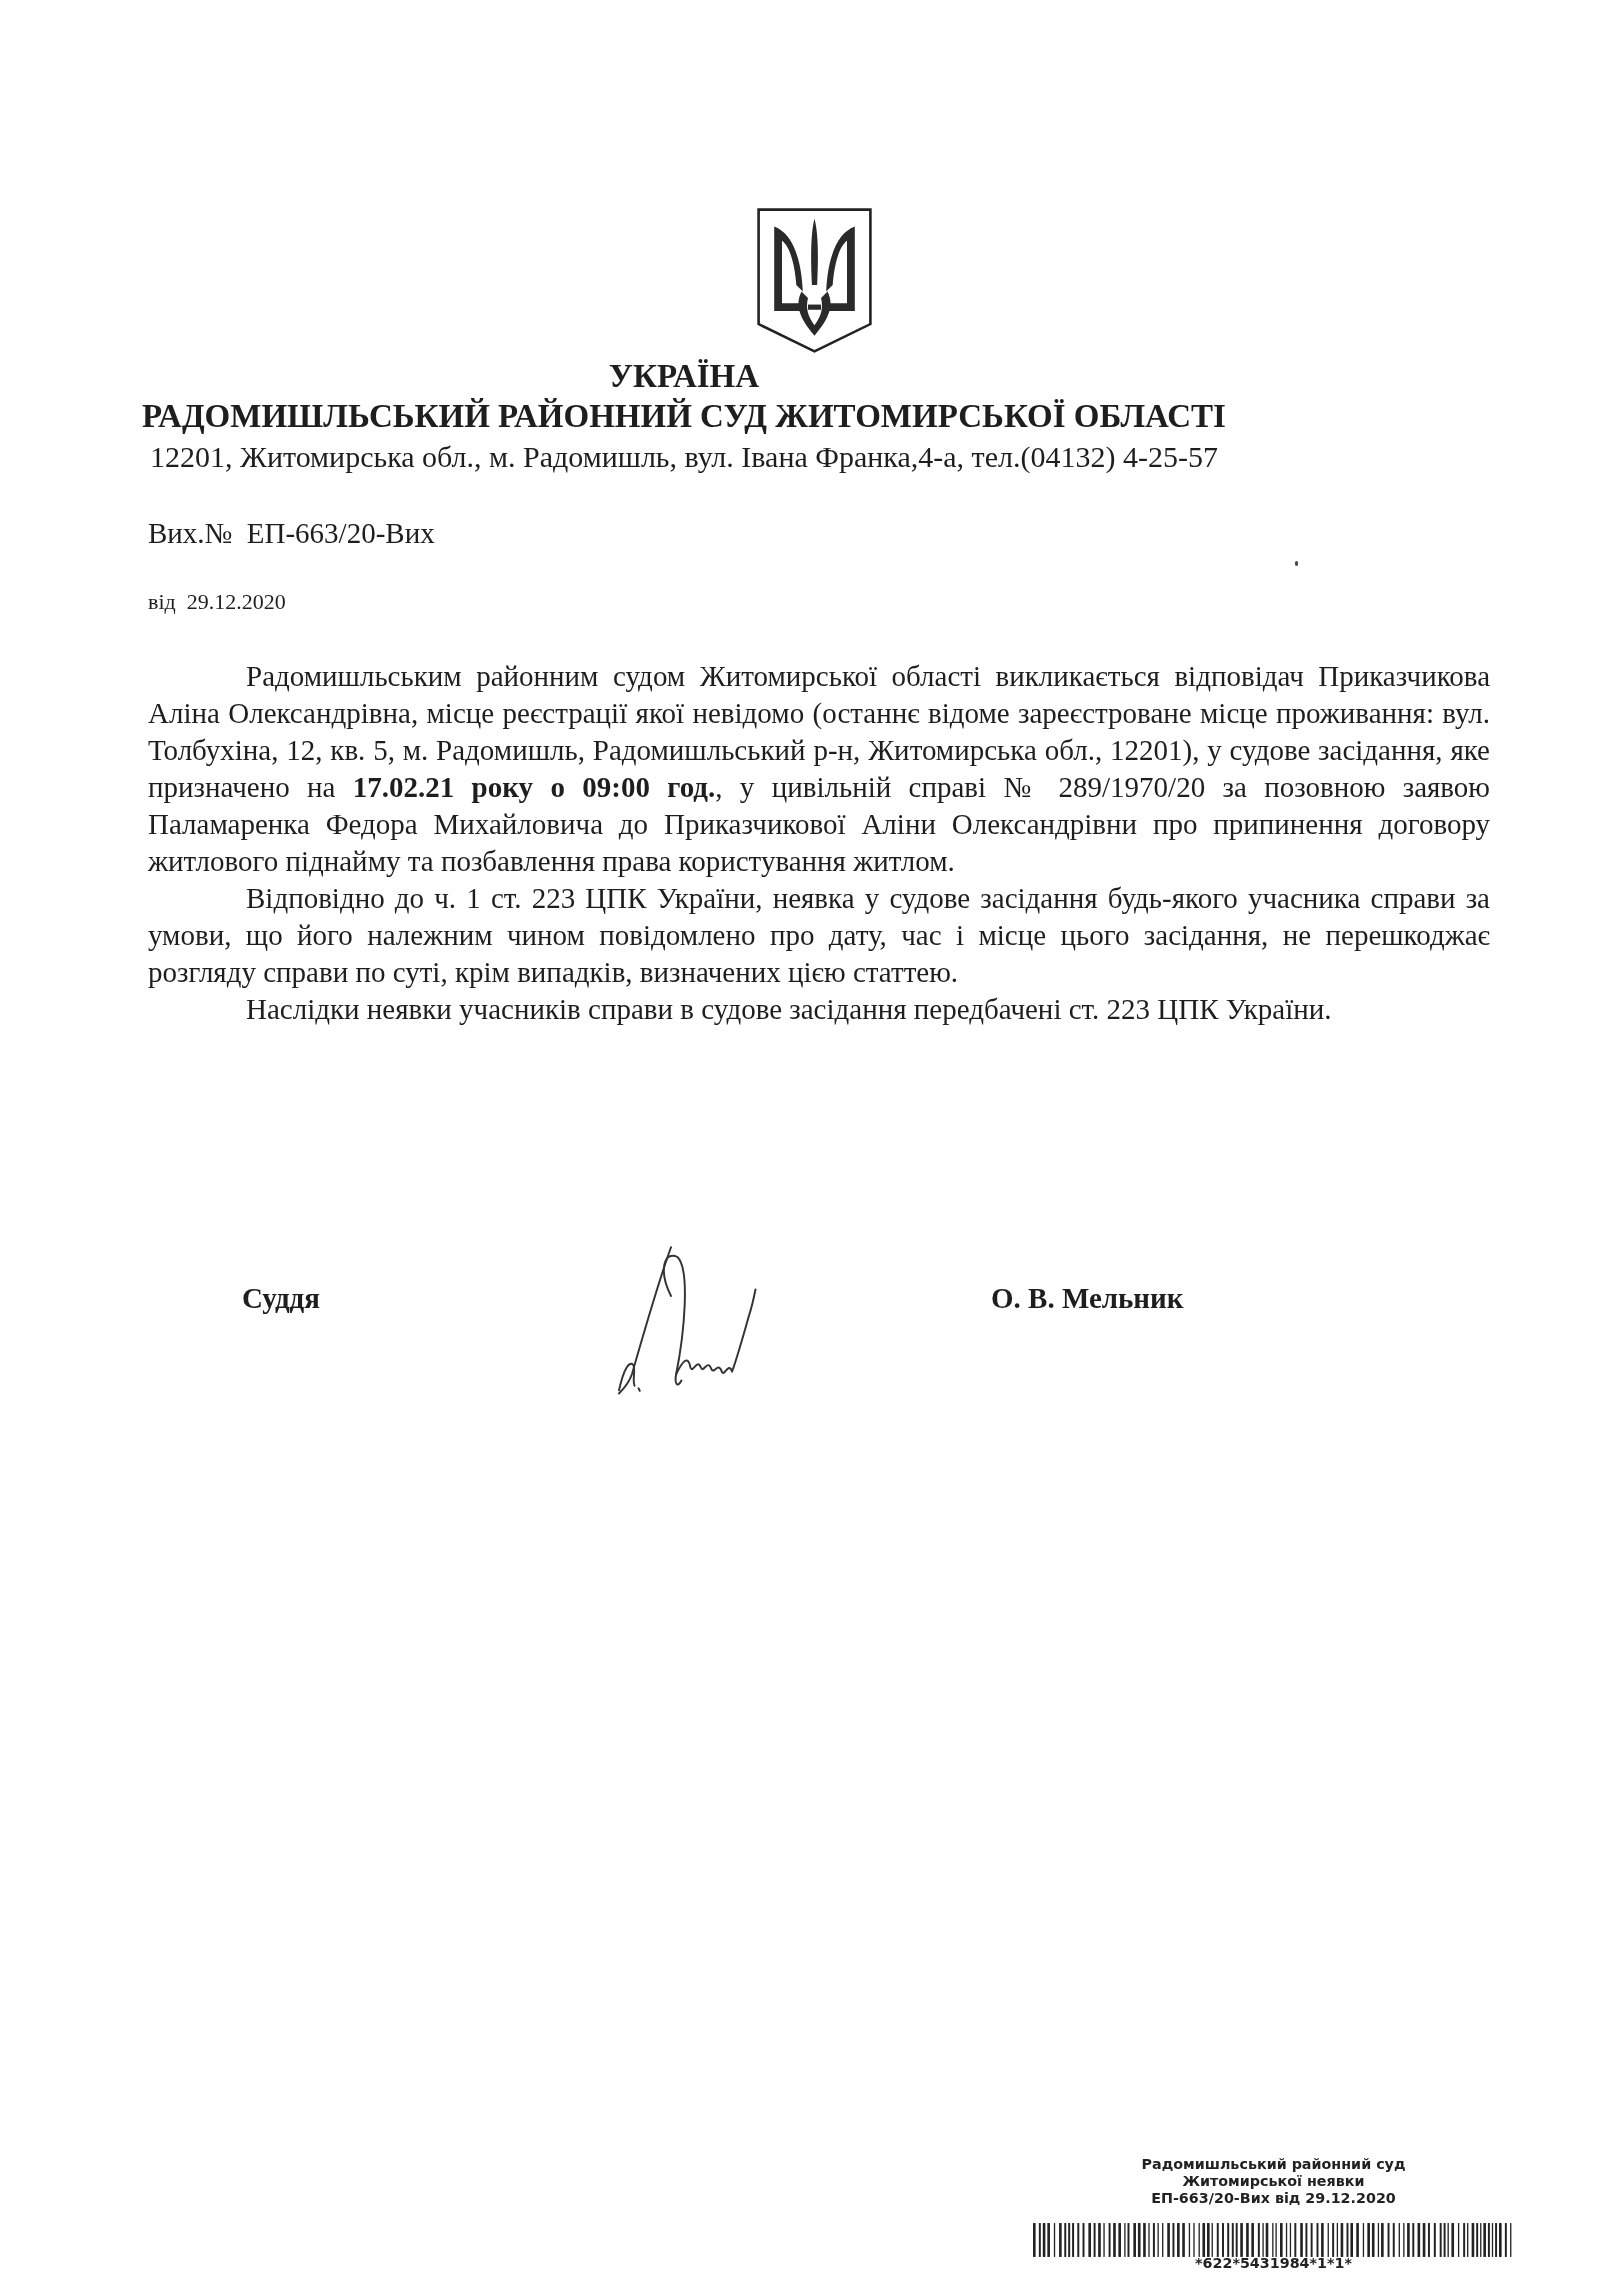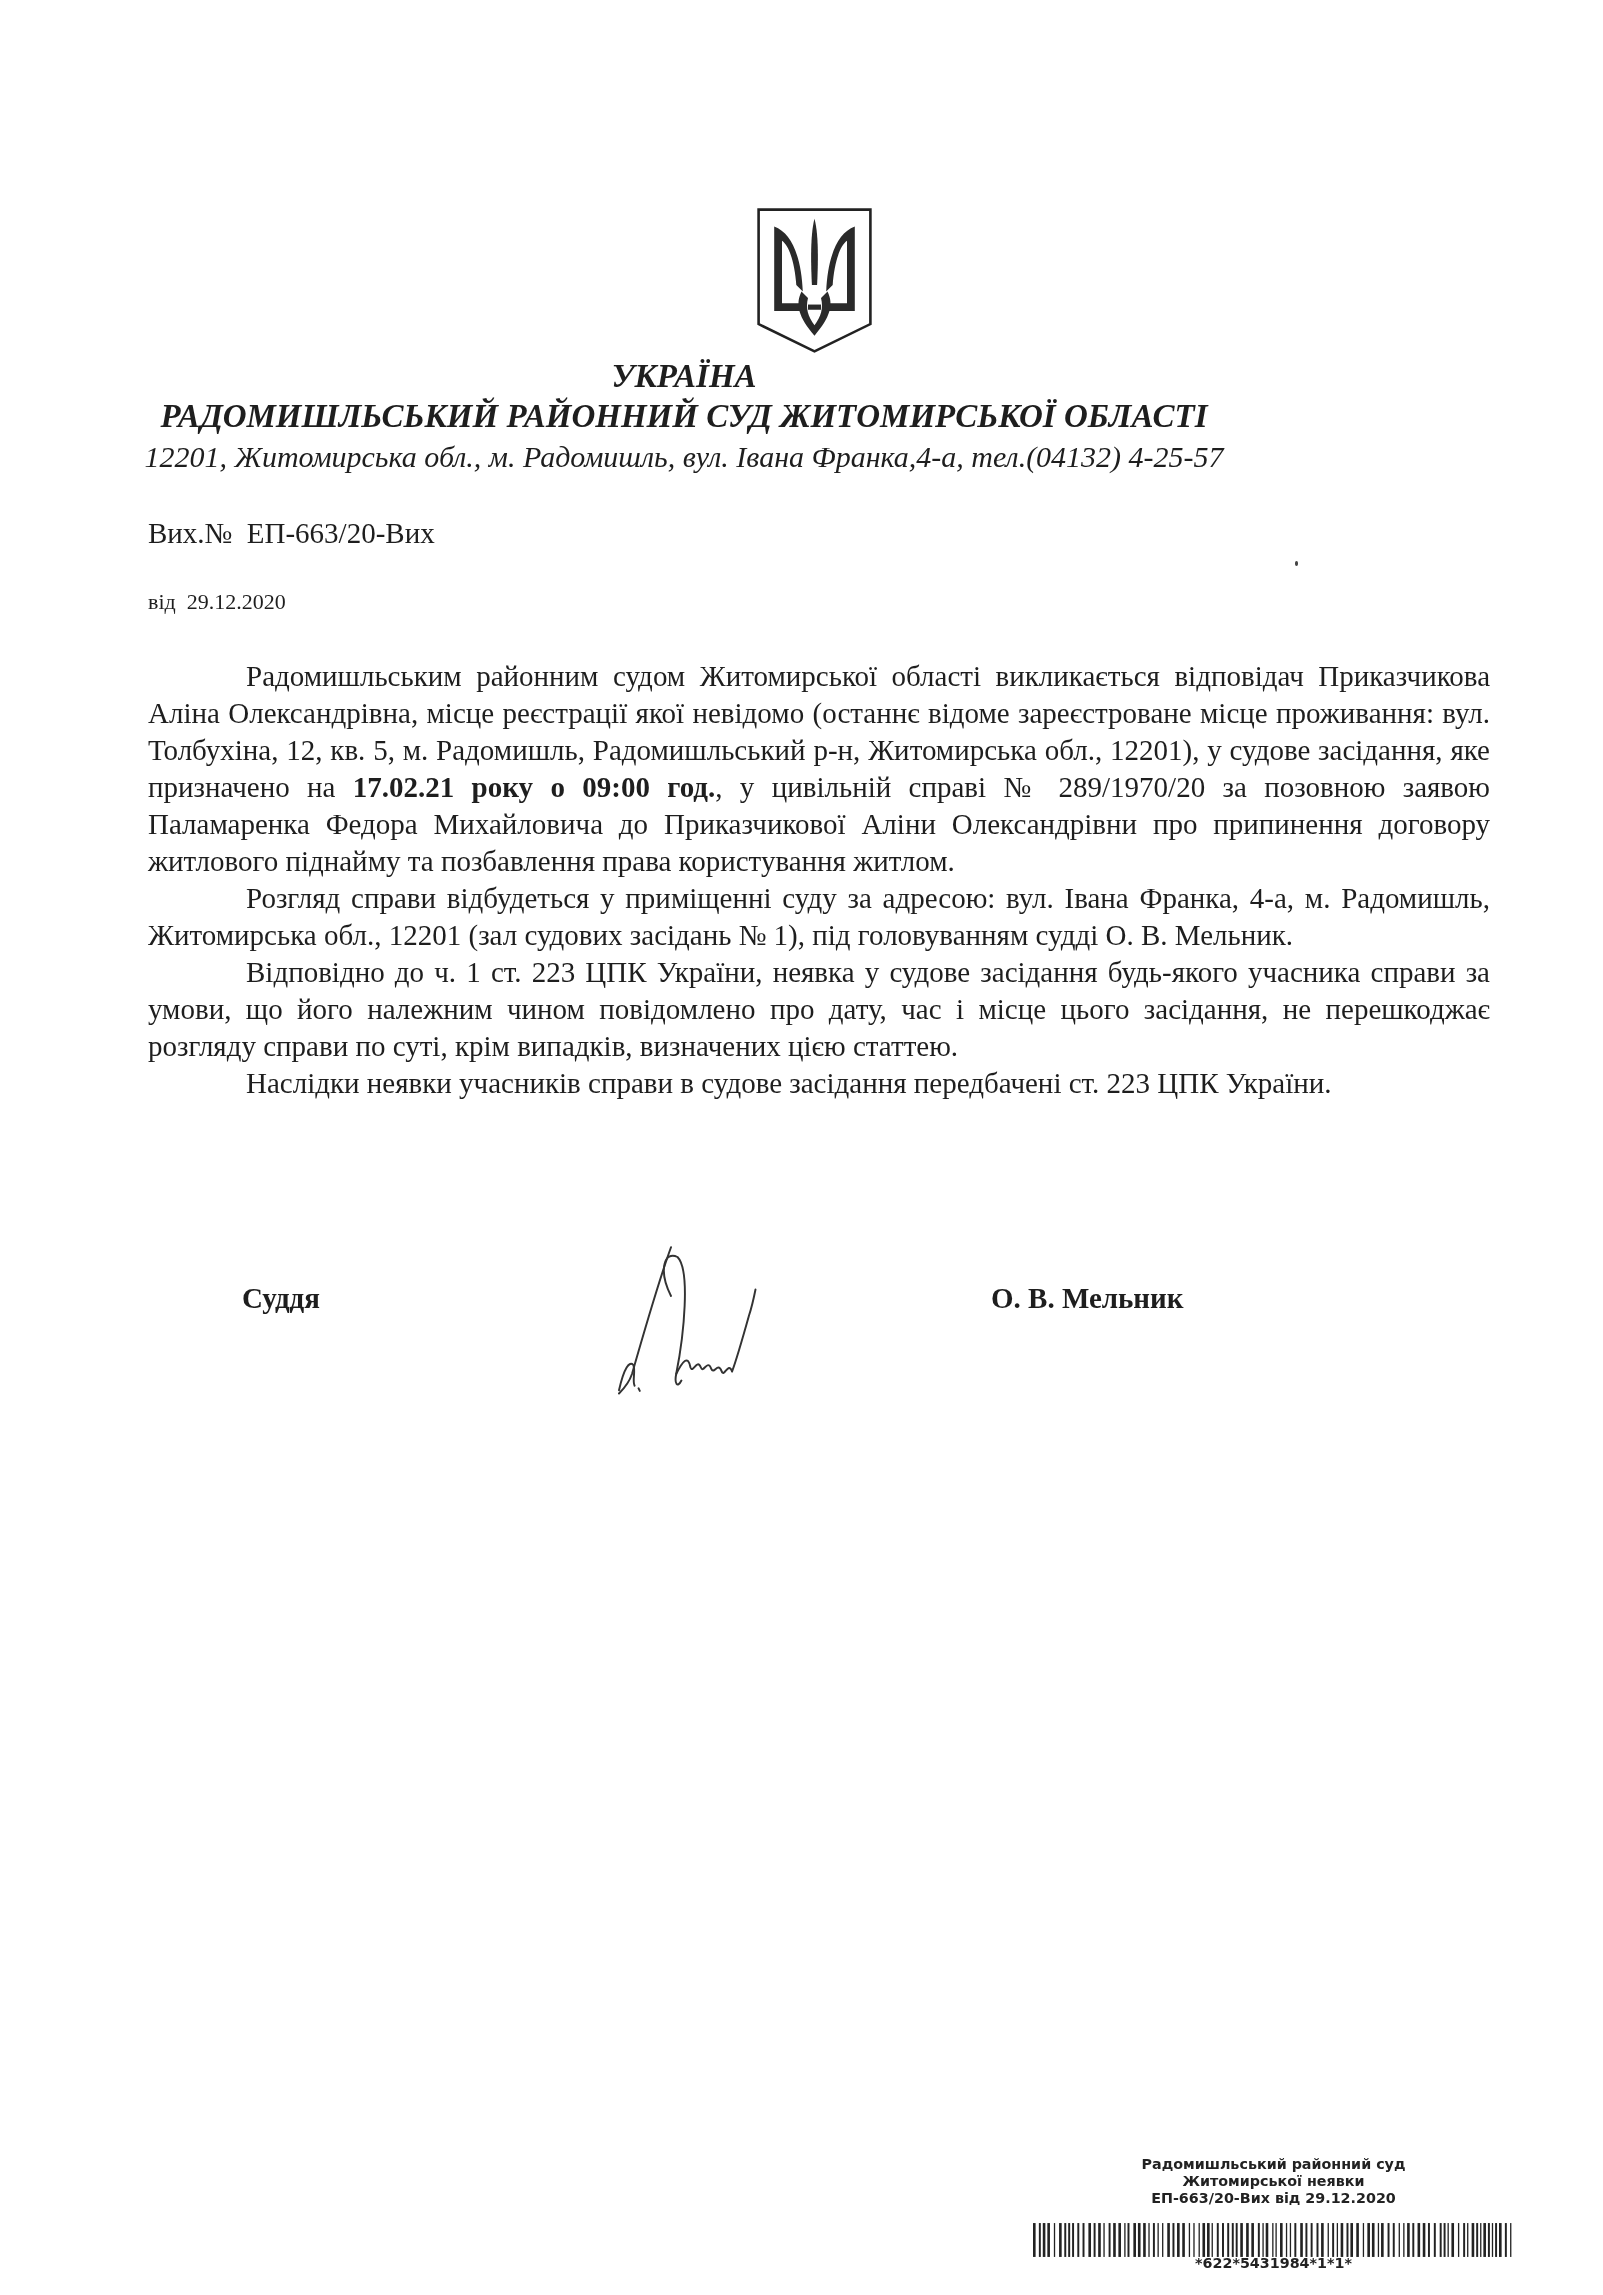--- a/index.html
+++ b/index.html
@@ -1,20 +1,20 @@
 <!DOCTYPE html>
 <html style="font-size:10.4px"><head>
 <meta charset="utf-8">
 <style>
   html, body { margin: 0; padding: 0; background: #ffffff; }
   body { width: 1603px; height: 2295px; position: relative; overflow: hidden;
          font-family: "Liberation Serif", "DejaVu Serif", serif; color: #1e1e1e; }
   .abs { position: absolute; }
   .crest { left: 756px; top: 207px; width: 117px; height: 147px; }
-  .center { left: 0; width: 1368px; text-align: center; white-space: nowrap; font-style: italic; }
+  .center { left: 0; width: 1368px; text-align: center; white-space: nowrap; }
   .h-country { top: 357px; font-size: 33px; font-weight: bold; line-height: 39px; }
   .h-court { top: 396px; font-size: 33px; font-weight: bold; line-height: 40px; }
   .h-addr { top: 438px; font-size: 30px; line-height: 38px; }
   .outno { left: 148px; top: 516px; font-size: 29px; line-height: 35px; white-space: nowrap; }
   .outdate { left: 148px; top: 584px; font-size: 22px; line-height: 35px; white-space: nowrap; text-align: center; }
   .speck { left: 1295px; top: 561px; width: 3.3px; height: 4.6px; background: #444; border-radius: 50%; }
   .body { left: 148px; top: 658px; width: 1342px; font-size: 29px; line-height: 37px; text-align: justify; }
   .body p { margin: 0; text-indent: 98px; }
   .body b { font-weight: bold; }
   .sig-label { left: 242px; top: 1282px; font-size: 29px; font-weight: bold; }
@@ -53,21 +53,20 @@
   <span>ЕП-663/20-Вих</span>
 </div>
 <div class="abs outdate">
   <span>від</span>&nbsp;
   <span>29.12.2020</span>
 </div>
 <div class="abs speck"></div>
 
 <div class="abs body">
   <p><span>Радомишльським районним судом Житомирської області викликається відповідач Приказчикова Аліна Олександрівна, місце реєстрації якої невідомо (останнє відоме зареєстроване місце проживання: вул. Толбухіна, 12, кв. 5, м. Радомишль, Радомишльський р-н, Житомирська обл., 12201), у судове засідання, яке призначено на </span><b>17.02.21 року о 09:00 год.</b><span>, у цивільній справі № 289/1970/20 за позовною заявою Паламаренка Федора Михайловича до Приказчикової Аліни Олександрівни про припинення договору житлового піднайму та позбавлення права користування житлом.</span></p>
-  <p>Розгляд справи відбудеться у приміщенні суду за адресою: вул. Івана Франка, 4-а, м. Радомишль, Житомирська обл., 12201 (зал судових засідань № 1), під головуванням судді  О. В. Мельник.</p>
   <p>Відповідно до ч. 1 ст. 223 ЦПК України, неявка у судове засідання будь-якого учасника справи за умови, що його належним чином повідомлено про дату, час і місце цього засідання, не перешкоджає розгляду справи по суті, крім випадків, визначених цією статтею.</p>
   <p>Наслідки неявки учасників справи в судове засідання передбачені ст. 223 ЦПК України.</p>
 </div>
 
 <div class="abs sig-label">Суддя</div>
 <svg class="abs signature" viewBox="0 0 420 240">
   <g fill="none" stroke="#333" stroke-width="3" stroke-linecap="round">
     <path d="M150 5 C130 60 110 130 90 200 C86 212 80 220 70 230"></path>
     <path d="M70 225 C78 190 86 180 92 186 C96 196 90 210 94 218"></path>
     <path d="M100 222 L102 226"></path>

